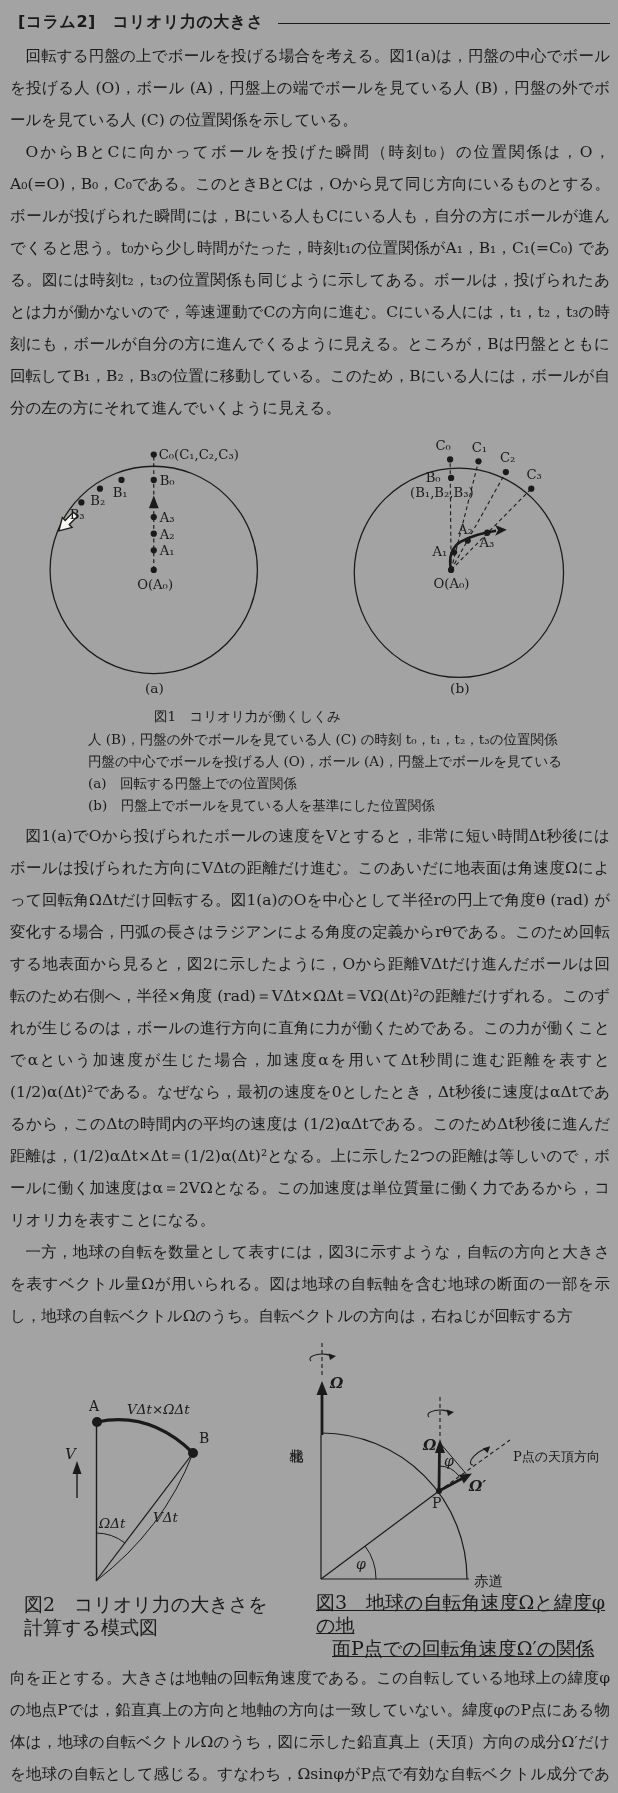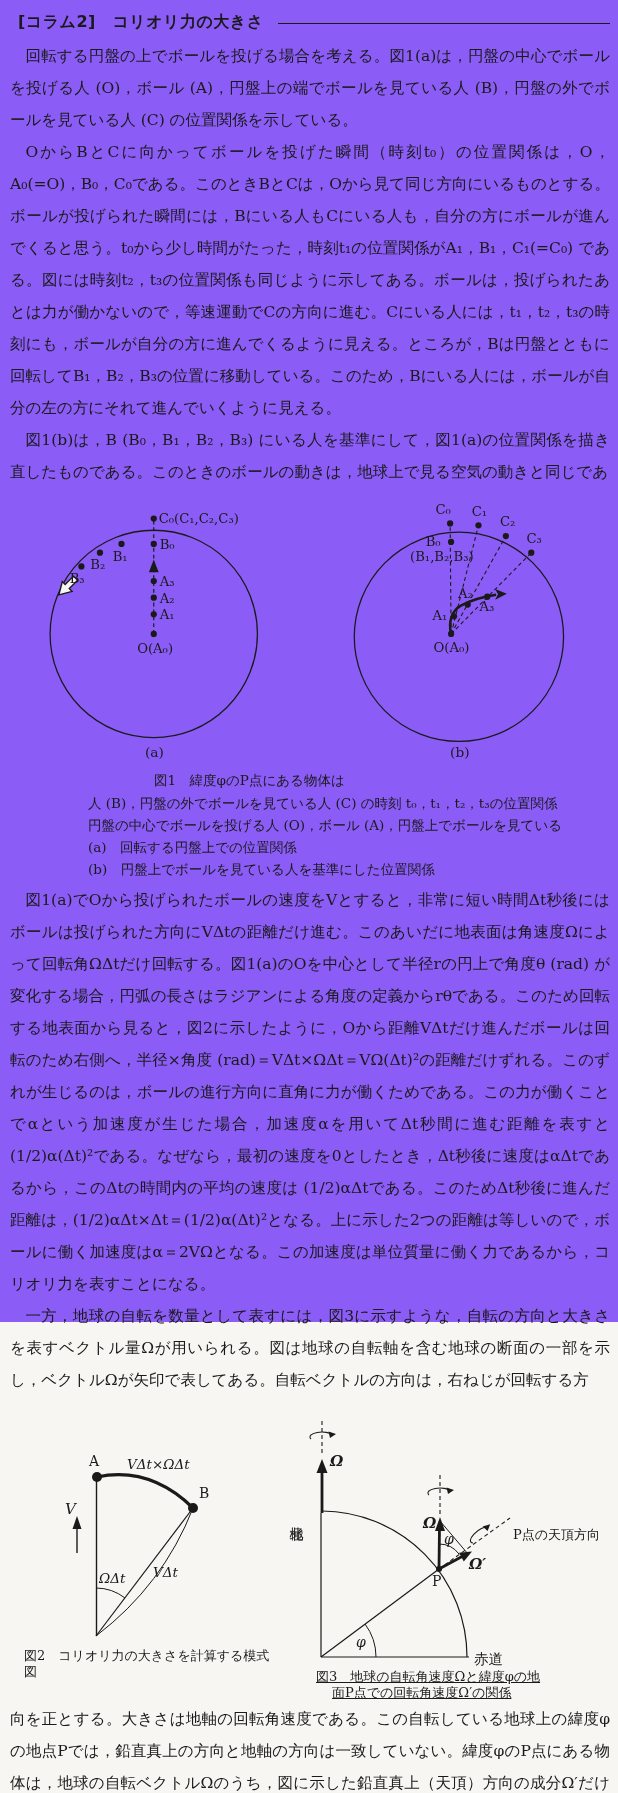--- a/index.html
+++ b/index.html
@@ -1,36 +1,36 @@
 <!DOCTYPE html>
 <html lang="ja"><head>
 <meta charset="utf-8">
 <style>
   html,body{margin:0;padding:0;}
   body{
     width:618px;height:1793px;overflow:hidden;background:#f7f6f2;color:#1a1a1a;
     font-family:"DejaVu Serif","Liberation Serif",serif;
   }
-  .page{width:618px;height:1322px;box-sizing:border-box;padding:8px 8px 16px 10px;background:#8b5cf6;}
+  .page{width:618px;height:1793px;box-sizing:border-box;padding:8px 8px 16px 10px;background:#a3a3a3;}
   .title-row{display:flex;align-items:center;margin:2px 0 6px 8px;height:24px;}
   .title{
     font-family:"DejaVu Sans","Liberation Sans",sans-serif;
     font-weight:bold;font-size:16px;white-space:nowrap;letter-spacing:.5px;
   }
   .title-rule{flex:1;border-top:1.6px solid #1a1a1a;margin-left:14px;margin-top:3px;}
   p.body{
     margin:0;font-size:15.5px;line-height:32px;text-align:justify;
   }
   p.body.indent{text-indent:1em;}
   .fig1-row{display:flex;align-items:flex-start;gap:23px;margin:6px 0 2px 0;}
   .fig-caption-block{margin:2px 0 4px 78px;font-size:13.5px;line-height:22px;}
   .fig-caption-title{margin-left:66px;line-height:24px;}
   .fig23-row{display:flex;justify-content:flex-start;align-items:flex-end;gap:4px;margin:4px 0 2px 14px;}
   .figcol{display:flex;flex-direction:column;align-items:center;}
-  .smallcap{font-size:13px;line-height:16px;}
+  .smallcap{font-size:19px;line-height:23px;}
   .fig2cap{margin-bottom:21px;}
   .fig3cap{align-self:flex-start;margin-left:36px;text-decoration:underline;}
   .fig3cap .l2{margin-left:16px;}
   svg text{font-family:"DejaVu Serif","Liberation Serif",serif;font-size:13.5px;fill:#1a1a1a;}
   svg text.it{font-style:italic;}
   svg text.bold{font-weight:bold;}
   svg text.sub{font-size:14px;}
   svg text.vtext{writing-mode:vertical-rl;font-size:14px;}
   .stroke{stroke:#1a1a1a;fill:none;}
   .dot{fill:#1a1a1a;stroke:none;}
@@ -40,21 +40,20 @@
 
 <div class="page">
 
   <div class="title-row">
     <span class="title">[コラム2]　コリオリ力の大きさ</span>
     <span class="title-rule"></span>
   </div>
 
   <p class="body indent">回転する円盤の上でボールを投げる場合を考える。図1(a)は，円盤の中心でボールを投げる人 (O)，ボール (A)，円盤上の端でボールを見ている人 (B)，円盤の外でボールを見ている人 (C) の位置関係を示している。</p>
   <p class="body indent">OからBとCに向かってボールを投げた瞬間（時刻t₀）の位置関係は，O，A₀(=O)，B₀，C₀である。このときBとCは，Oから見て同じ方向にいるものとする。ボールが投げられた瞬間には，Bにいる人もCにいる人も，自分の方にボールが進んでくると思う。t₀から少し時間がたった，時刻t₁の位置関係がA₁，B₁，C₁(=C₀) である。図には時刻t₂，t₃の位置関係も同じように示してある。ボールは，投げられたあとは力が働かないので，等速運動でCの方向に進む。Cにいる人には，t₁，t₂，t₃の時刻にも，ボールが自分の方に進んでくるように見える。ところが，Bは円盤とともに回転してB₁，B₂，B₃の位置に移動している。このため，Bにいる人には，ボールが自分の左の方にそれて進んでいくように見える。</p>
-  <p class="body indent">図1(b)は，B (B₀，B₁，B₂，B₃) にいる人を基準にして，図1(a)の位置関係を描き直したものである。このときのボールの動きは，地球上で見る空気の動きと同じであ</p>
 
   <div class="fig1-row">
 
     <svg width="295" height="272" viewBox="0 0 295 272">
       <circle class="stroke" cx="147" cy="140" r="106" stroke-width="1.3"></circle>
       <line class="stroke" x1="147" y1="140" x2="147" y2="22" stroke-width="1.2" stroke-dasharray="4,3"></line>
       <polygon class="dot" points="147,64 142,77 152,77"></polygon>
       <g>
         <circle class="dot" cx="147" cy="22" r="3.2"></circle>
         <circle class="dot" cx="147" cy="48" r="3.2"></circle>
@@ -108,29 +107,29 @@
       <text x="90" y="65">(B₁,B₂,B₃)</text>
       <text x="113" y="126">A₁</text>
       <text x="139" y="103">A₂</text>
       <text x="161" y="117">A₃</text>
       <text x="114" y="159">O(A₀)</text>
       <text x="131" y="266" class="sub">(b)</text>
     </svg>
   </div>
 
   <div class="fig-caption-block">
-    <div class="fig-caption-title">図1　緯度φのP点にある物体は</div>
+    <div class="fig-caption-title">図1　コリオリ力が働くしくみ</div>
     <div>人 (B)，円盤の外でボールを見ている人 (C) の時刻 t₀，t₁，t₂，t₃の位置関係</div>
     <div>円盤の中心でボールを投げる人 (O)，ボール (A)，円盤上でボールを見ている</div>
     <div>(a)　回転する円盤上での位置関係</div>
     <div>(b)　円盤上でボールを見ている人を基準にした位置関係</div>
   </div>
 
   <p class="body indent">図1(a)でOから投げられたボールの速度をVとすると，非常に短い時間Δt秒後にはボールは投げられた方向にVΔtの距離だけ進む。このあいだに地表面は角速度Ωによって回転角ΩΔtだけ回転する。図1(a)のOを中心として半径rの円上で角度θ (rad) が変化する場合，円弧の長さはラジアンによる角度の定義からrθである。このため回転する地表面から見ると，図2に示したように，Oから距離VΔtだけ進んだボールは回転のため右側へ，半径×角度 (rad)＝VΔt×ΩΔt＝VΩ(Δt)²の距離だけずれる。このずれが生じるのは，ボールの進行方向に直角に力が働くためである。この力が働くことでαという加速度が生じた場合，加速度αを用いてΔt秒間に進む距離を表すと (1/2)α(Δt)²である。なぜなら，最初の速度を0としたとき，Δt秒後に速度はαΔtであるから，このΔtの時間内の平均の速度は (1/2)αΔtである。このためΔt秒後に進んだ距離は，(1/2)αΔt×Δt＝(1/2)α(Δt)²となる。上に示した2つの距離は等しいので，ボールに働く加速度はα＝2VΩとなる。この加速度は単位質量に働く力であるから，コリオリ力を表すことになる。</p>
-  <p class="body indent">一方，地球の自転を数量として表すには，図3に示すような，自転の方向と大きさを表すベクトル量Ωが用いられる。図は地球の自転軸を含む地球の断面の一部を示し，ベクトルΩが矢印で表してある。自転ベクトルの方向は，右ねじが回転する方</p>
+  <p class="body indent">一方，地球の自転を数量として表すには，図3に示すような，自転の方向と大きさを表すベクトル量Ωが用いられる。図は地球の自転軸を含む地球の断面の一部を示し，地球の自転ベクトルΩのうち。自転ベクトルの方向は，右ねじが回転する方</p>
 
   <div class="fig23-row">
     <div class="figcol">
 
       <svg width="250" height="248" viewBox="0 0 250 248">
         <line class="stroke" x1="71.5" y1="77" x2="71.5" y2="236" stroke-width="1.4"></line>
         <path class="stroke" d="M72,77 Q125,66 168,108" stroke-width="3.2"></path>
         <line class="stroke" x1="71" y1="236" x2="168" y2="108" stroke-width="1.2"></line>
         <path class="stroke" d="M168,108 Q138,185 71,236" stroke-width="1"></path>
         <path class="stroke" d="M71,188 A48,48 0 0 1 100,198" stroke-width="1"></path>

